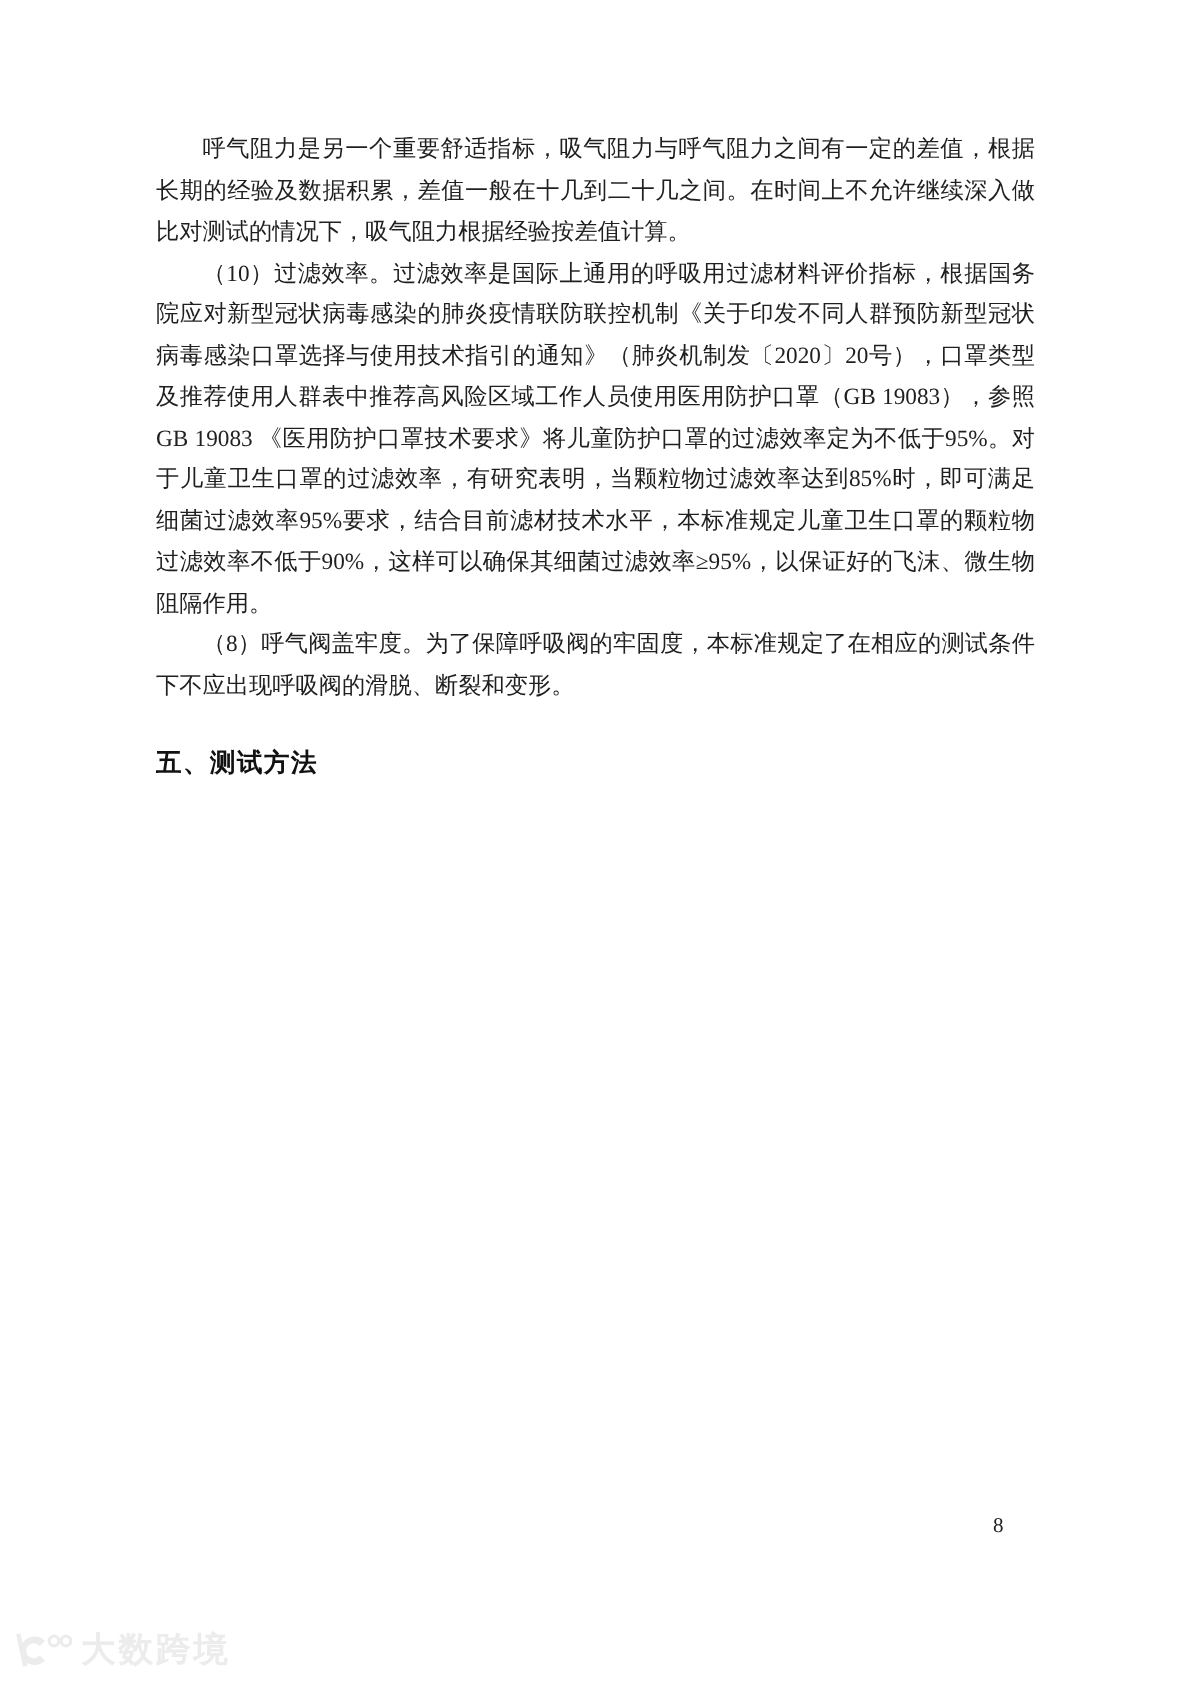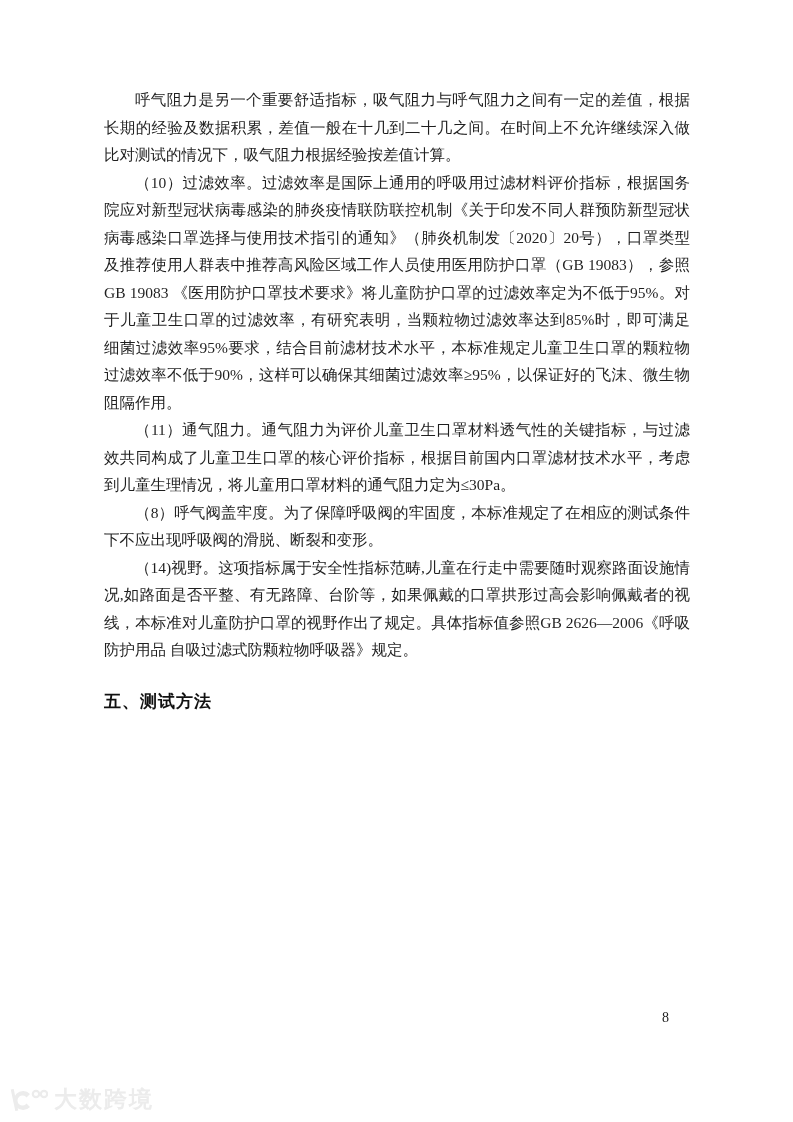--- a/index.html
+++ b/index.html
@@ -71,23 +71,21 @@
   }
 </style>
 </head>
 <body>
 
 <div class="page">
 
   <div class="content">
     <p class="body-par">呼气阻力是另一个重要舒适指标，吸气阻力与呼气阻力之间有一定的差值，根据长期的经验及数据积累，差值一般在十几到二十几之间。在时间上不允许继续深入做比对测试的情况下，吸气阻力根据经验按差值计算。</p>
     <p class="body-par">（10）过滤效率。过滤效率是国际上通用的呼吸用过滤材料评价指标，根据国务院应对新型冠状病毒感染的肺炎疫情联防联控机制《关于印发不同人群预防新型冠状病毒感染口罩选择与使用技术指引的通知》（肺炎机制发〔2020〕20号），口罩类型及推荐使用人群表中推荐高风险区域工作人员使用医用防护口罩（GB 19083），参照GB 19083 《医用防护口罩技术要求》将儿童防护口罩的过滤效率定为不低于95%。对于儿童卫生口罩的过滤效率，有研究表明，当颗粒物过滤效率达到85%时，即可满足细菌过滤效率95%要求，结合目前滤材技术水平，本标准规定儿童卫生口罩的颗粒物过滤效率不低于90%，这样可以确保其细菌过滤效率≥95%，以保证好的飞沫、微生物阻隔作用。</p>
-    <p class="body-par">（11）通气阻力。通气阻力为评价儿童卫生口罩材料透气性的关键指标，与过滤效共同构成了儿童卫生口罩的核心评价指标，根据目前国内口罩滤材技术水平，考虑到儿童生理情况，将儿童用口罩材料的通气阻力定为≤30Pa。</p>
     <p class="body-par">（8）呼气阀盖牢度。为了保障呼吸阀的牢固度，本标准规定了在相应的测试条件下不应出现呼吸阀的滑脱、断裂和变形。</p>
-    <p class="body-par">（14)视野。这项指标属于安全性指标范畴,儿童在行走中需要随时观察路面设施情况,如路面是否平整、有无路障、台阶等，如果佩戴的口罩拱形过高会影响佩戴者的视线，本标准对儿童防护口罩的视野作出了规定。具体指标值参照GB 2626—2006《呼吸防护用品 自吸过滤式防颗粒物呼吸器》规定。</p>
     <h2 class="section-heading">五、测试方法</h2>
   </div>
 
   <div class="page-number">8</div>
 
   <div class="watermark">
     <span class="wm-logo">
       <svg viewBox="0 0 38 26" width="38" height="26" aria-hidden="true">
         <path d="M3 2 L6 2 L6 24 L3 24 Z" fill="#ececec" transform="rotate(-12 4.5 13)"></path>
         <path d="M20 7 A 9.5 9.5 0 1 0 20 20 L 16.5 16.5 A 5 5 0 1 1 16.5 10.5 Z" fill="#ececec"></path>

